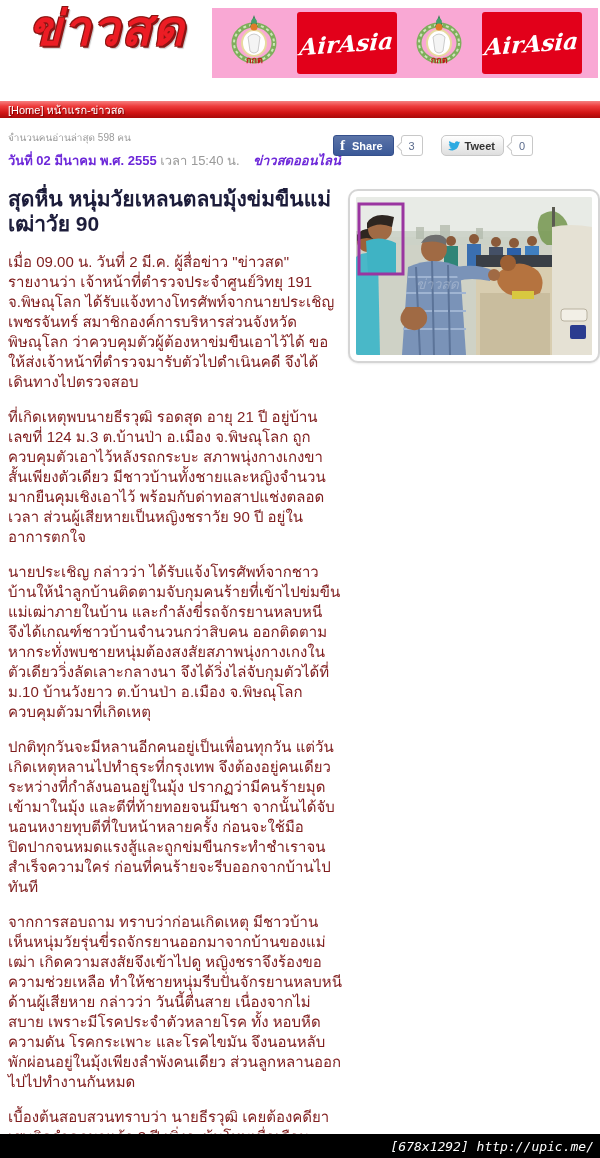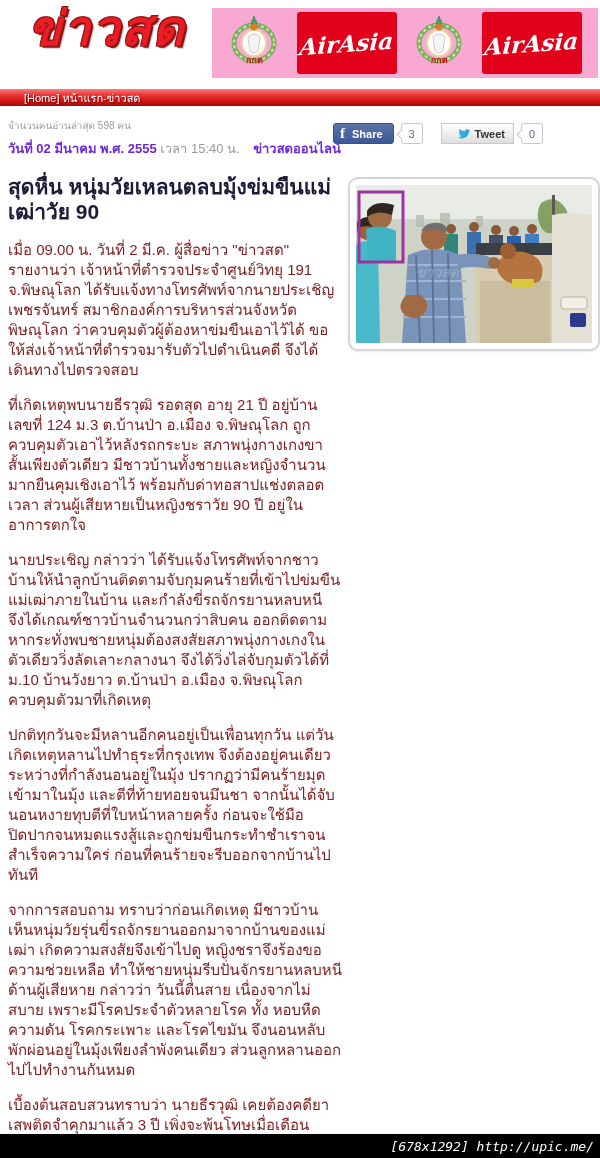--- a/index.html
+++ b/index.html
@@ -18,44 +18,44 @@
   .banner { position:absolute; left:212px; top:8px; width:386px; height:70px; background:#f9a8d4;
             display:flex; align-items:center; justify-content:space-evenly; cursor:pointer; }
   .emblem { width:52px; height:60px; display:flex; flex-direction:column; align-items:center; }
   .emblem-label { font-size:9px; font-weight:bold; color:#c01515; margin-top:-12px; }
   .airasia { width:100px; height:62px; background:#e2001a; border-radius:3px; display:flex;
              align-items:center; justify-content:center; }
   .airasia span { color:#ffffff; font-size:23px; font-weight:bold; font-style:italic;
                   font-family:"DejaVu Serif",serif; transform:skewX(-8deg) rotate(-4deg); }
 
   
-  .navbar { height:17px; margin-top:4px; background:linear-gradient(to bottom,#f58080 0%,#ee3c3c 30%,#d01414 70%,#a80a0a 100%);
-            display:flex; align-items:center;padding-left:16px; }
+  .navbar { height:17px; margin-top:16px; background:linear-gradient(to bottom,#f58080 0%,#ee3c3c 30%,#d01414 70%,#a80a0a 100%);
+            display:flex; align-items:center; }
   .nav-home { color:#ffffff; font-size:11px; padding-left:8px; text-shadow:1px 1px 1px #7a0000; cursor:pointer; }
 
   
   .meta { position:relative; padding:12px 0 0 8px; height:62px; }
   .read-count { font-size:10px; color:#9a9a9a; }
   .date-line { font-size:13px; margin-top:5px; color:#9a9a9a; }
   .date-line .bold { font-weight:bold; color:#6d28d9; }
-  .date-line .src { margin-left:10px; }
+  .date-line .src { margin-left:10px;font-style:italic; }
   .social { position:absolute; left:333px; top:17px; display:flex; align-items:flex-start; }
   .fb-btn { height:21px; background:linear-gradient(to bottom,#5b74a8,#3b5998); border:1px solid #35508c;
             border-radius:3px; color:#fff; font-size:11px; font-weight:bold; display:flex; align-items:center;
             padding:0 10px 0 6px; cursor:pointer; }
   .fb-f { font-family:"Liberation Serif",serif; font-size:15px; font-weight:bold; margin-right:7px; }
   .count-bubble { position:relative; height:21px; min-width:22px; border:1px solid #c8c8c8; background:#fff;
                   border-radius:3px; font-size:11px; color:#5b6b8c; display:flex; align-items:center;
                   justify-content:center; margin-left:7px; padding:0 4px; }
   .count-bubble::before { content:""; position:absolute; left:-4px; top:7px; width:6px; height:6px;
                   background:#fff; border-left:1px solid #c8c8c8; border-bottom:1px solid #c8c8c8;
                   transform:rotate(45deg); }
   .tweet-btn { height:21px; margin-left:18px; background:linear-gradient(to bottom,#ffffff,#dedede);
-               border:1px solid #c8c8c8; border-radius:0; color:#333; font-size:11px; font-weight:bold;
-               display:flex; align-items:center; padding:0 8px 0 15px; cursor:pointer; }
+               border:1px solid #c8c8c8; border-radius:5px; color:#333; font-size:11px; font-weight:bold;
+               display:flex; align-items:center; padding:0 8px 0 5px; cursor:pointer; }
   .tweet-btn svg { margin-right:4px; }
 
   
   .article { display:flex; align-items:flex-start; padding:6px 0 0 8px; }
   .col-text { width:338px; }
   h1 { font-size:21px; line-height:25px; font-weight:bold; color:#1c1c3a; margin:0 0 16px 0; }
   .col-text p { font-size:15px; line-height:20px; color:#7f1d1d; margin:0 0 15px 0; overflow-wrap:break-word; }
   .col-photo { margin-left:6px; padding-top:3px; }
   .photo-card { width:252px; height:174px; background:#ffffff; border:2px solid #d5d5d5; border-radius:10px;
                 padding:6px; box-shadow:0 1px 2px rgba(0,0,0,0.08); }

